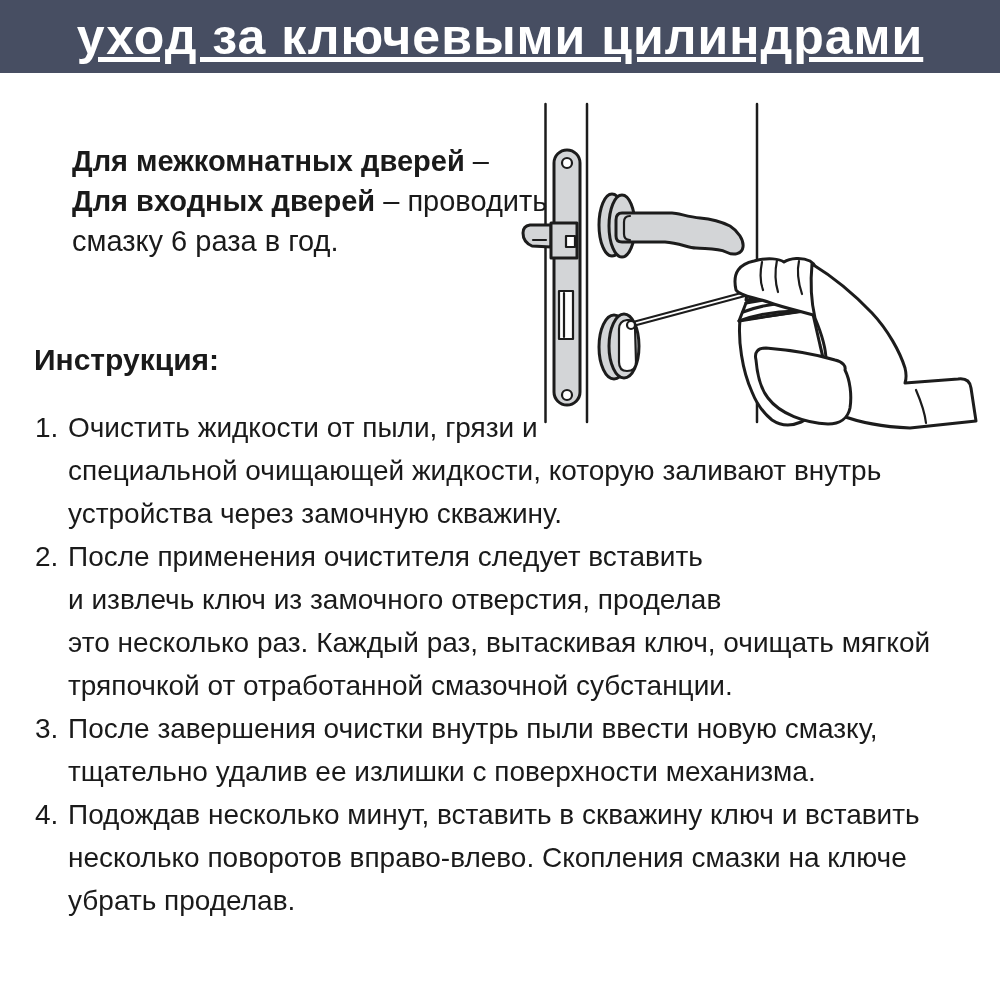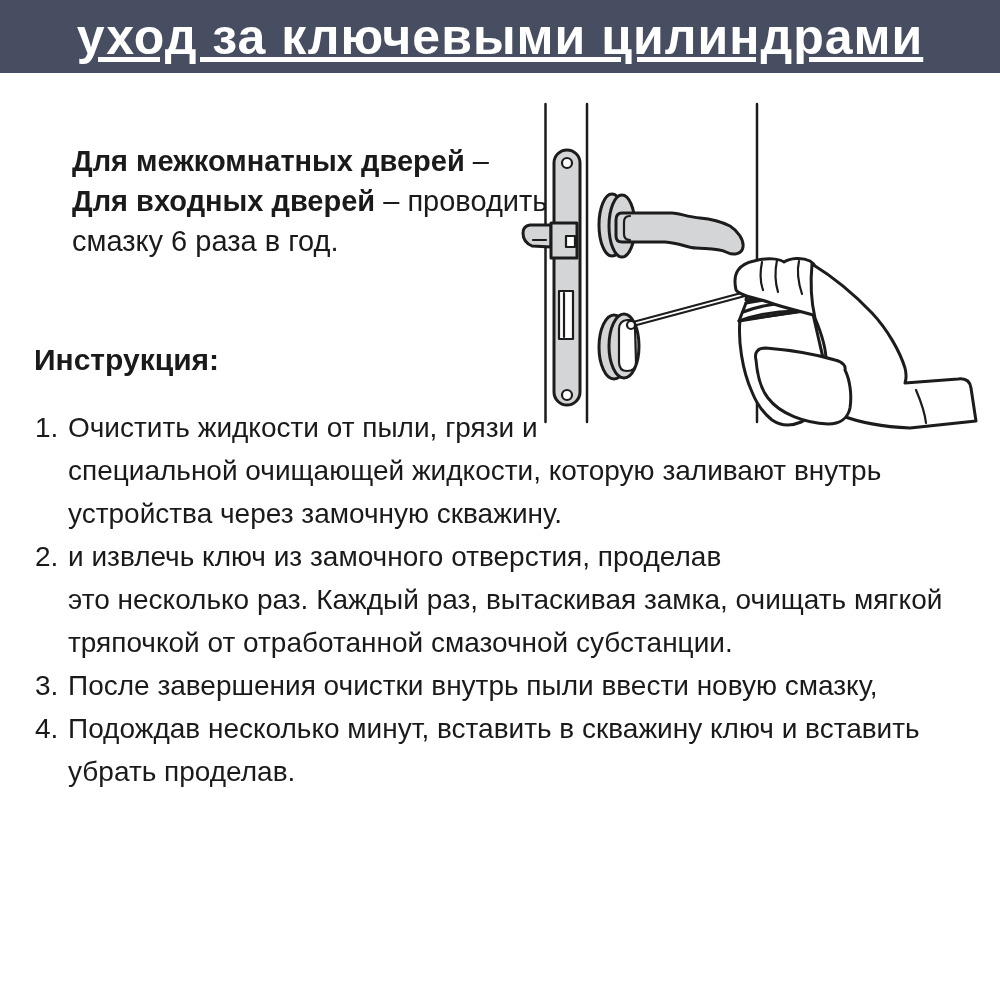--- a/index.html
+++ b/index.html
@@ -77,35 +77,38 @@
         <span class="num">1.</span>
         <div class="item-body">
           <div class="line">Очистить жидкости от пыли, грязи и</div>
           <div class="line">специальной очищающей жидкости, которую заливают внутрь</div>
           <div class="line">устройства через замочную скважину.</div>
         </div>
       </li>
       <li>
         <span class="num">2.</span>
         <div class="item-body">
+          <div class="line">После применения очистителя следует вставить</div>
           <div class="line">и извлечь ключ из замочного отверстия, проделав</div>
-          <div class="line">это несколько раз. Каждый раз, вытаскивая замка, очищать мягкой</div>
+          <div class="line">это несколько раз. Каждый раз, вытаскивая ключ, очищать мягкой</div>
           <div class="line">тряпочкой от отработанной смазочной субстанции.</div>
         </div>
       </li>
       <li>
         <span class="num">3.</span>
         <div class="item-body">
           <div class="line">После завершения очистки внутрь пыли ввести новую смазку,</div>
+          <div class="line">тщательно удалив ее излишки с поверхности механизма.</div>
         </div>
       </li>
       <li>
         <span class="num">4.</span>
         <div class="item-body">
           <div class="line">Подождав несколько минут, вставить в скважину ключ и вставить</div>
+          <div class="line">несколько поворотов вправо-влево. Скопления смазки на ключе</div>
           <div class="line">убрать проделав.</div>
         </div>
       </li>
     </ol>
 
   <figure class="illustration">
     <svg width="500" height="345" viewBox="0 0 500 345">
 
       <line class="ln" x1="45.5" y1="14" x2="45.5" y2="332"></line>
       <line class="ln" x1="87" y1="14" x2="87" y2="332"></line>

